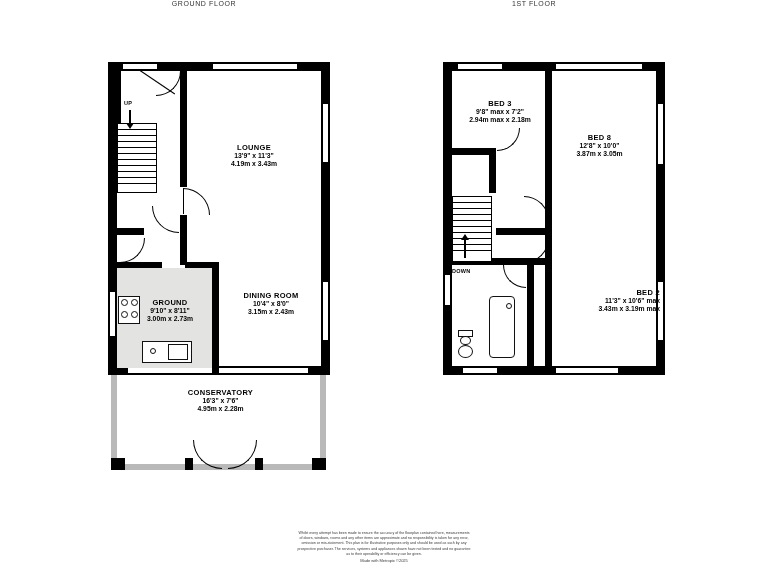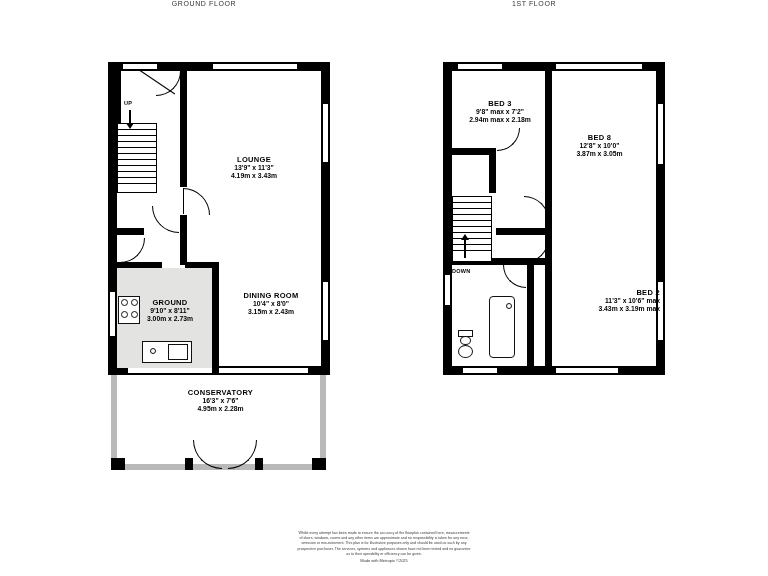--- a/index.html
+++ b/index.html
@@ -209,21 +209,21 @@
 
     <div style="position:absolute; left:183px; top:188px; width:26px; height:26px; border-top:1px solid #000; border-right:1px solid #000; border-radius:0 100% 0 0;"></div>
     <div style="position:absolute; left:183px; top:188px; width:1px; height:26px; background:#000;"></div>
 
     <div style="position:absolute; left:152px; top:206px; width:26px; height:26px; border-bottom:1px solid #000; border-left:1px solid #000; border-radius:0 0 0 100%;"></div>
 
     <div style="position:absolute; left:120px; top:238px; width:24px; height:24px; border-bottom:1px solid #000; border-right:1px solid #000; border-radius:0 0 100% 0;"></div>
 
     <div style="position:absolute; left:156px; top:71px; width:24px; height:24px; border-bottom:1px solid #000; border-right:1px solid #000; border-radius:0 0 100% 0;"></div>
 
-    <div class="label" style="left:199px; top:155px; width:110px;">
+    <div class="label" style="left:199px; top:143px; width:110px;">
       <div class="name">LOUNGE</div>
       <div class="dim">13'9"  x 11'3"</div>
       <div class="dim">4.19m  x 3.43m</div>
     </div>
 
     <div class="label" style="left:125px; top:298px; width:90px;">
       <div class="name">GROUND</div>
       <div class="dim">9'10"  x 8'11"</div>
       <div class="dim">3.00m  x 2.73m</div>
     </div>

